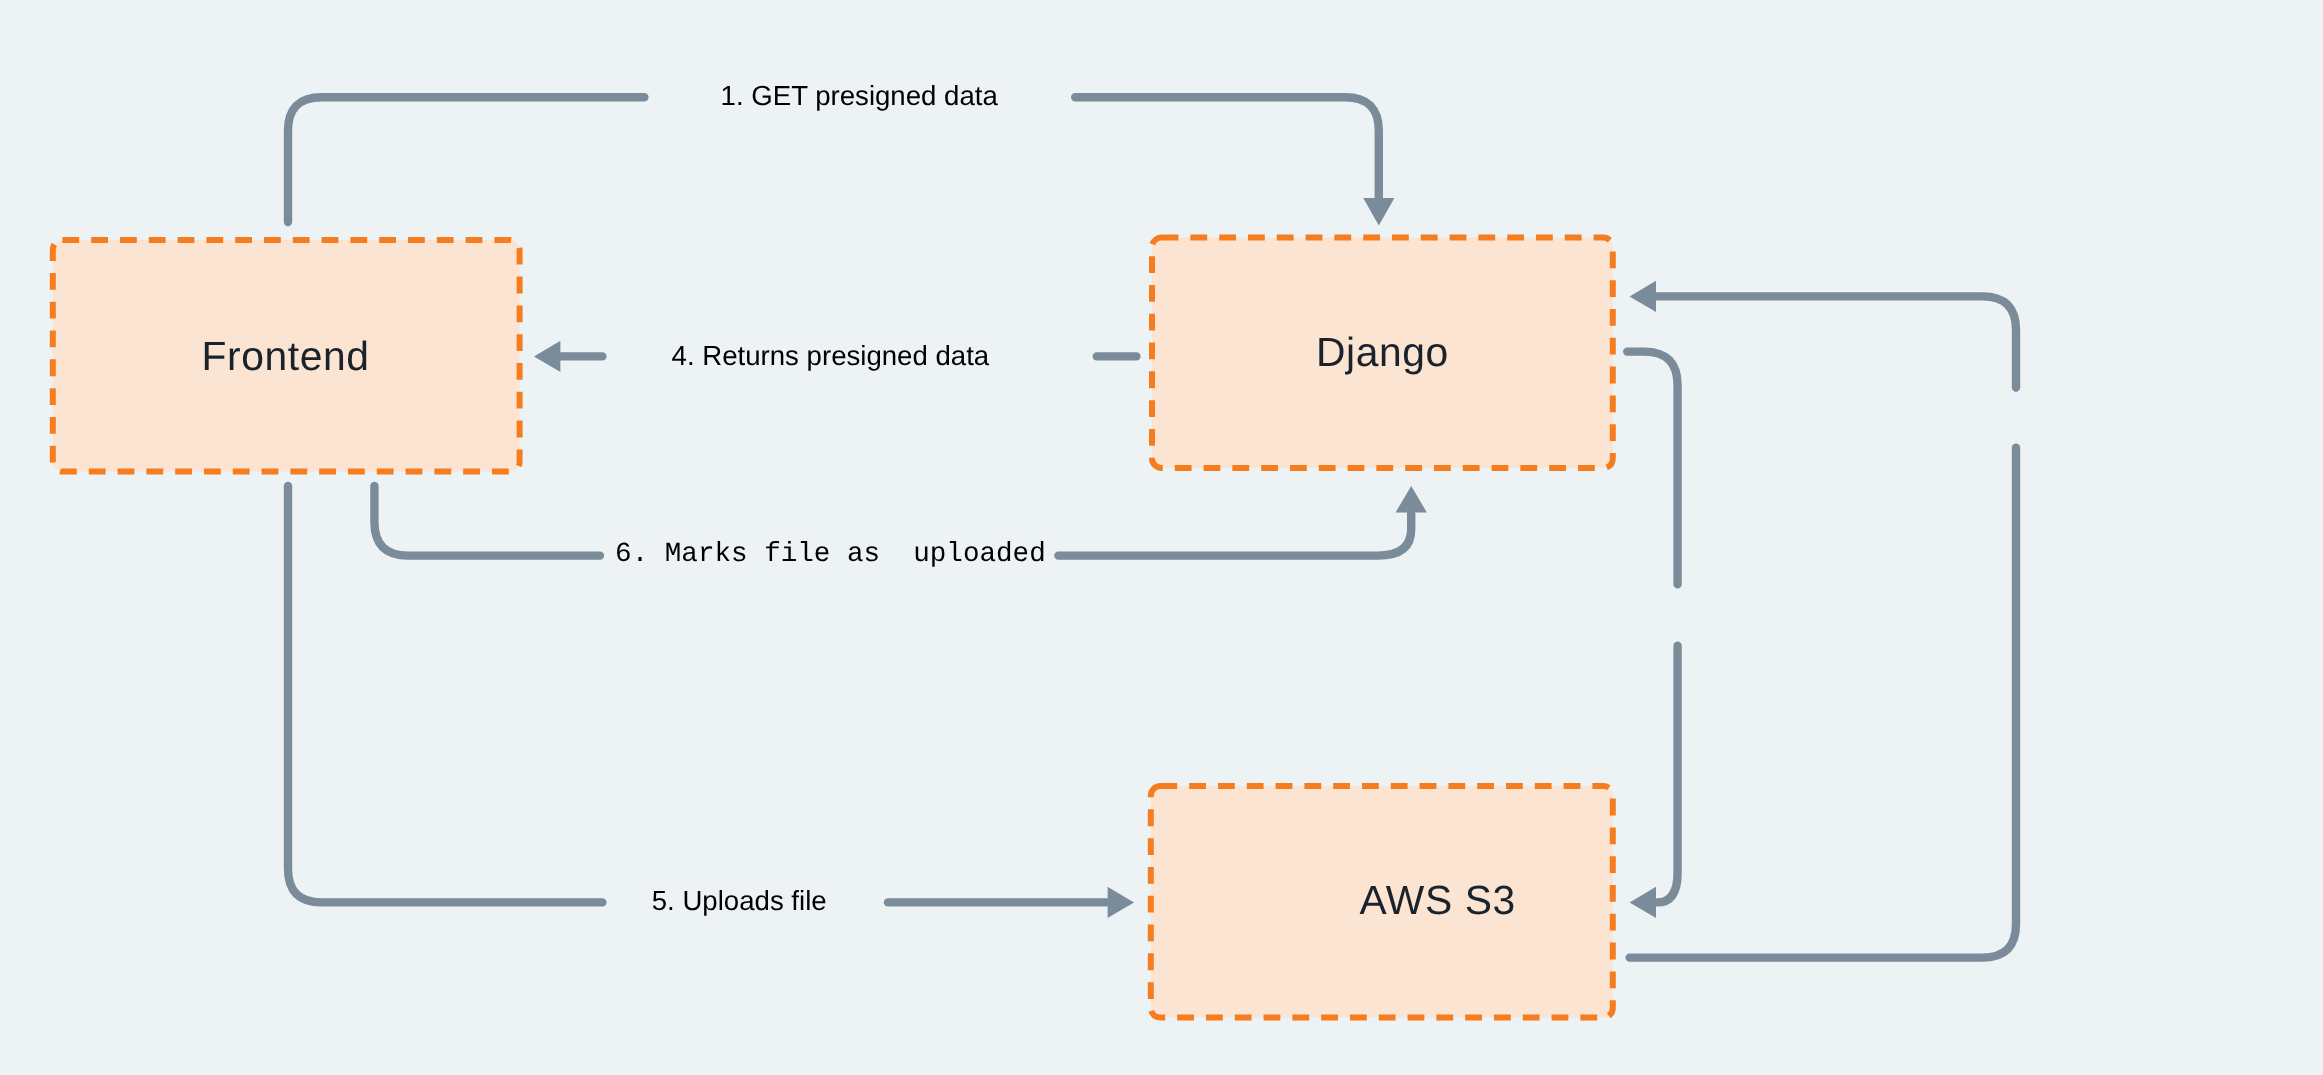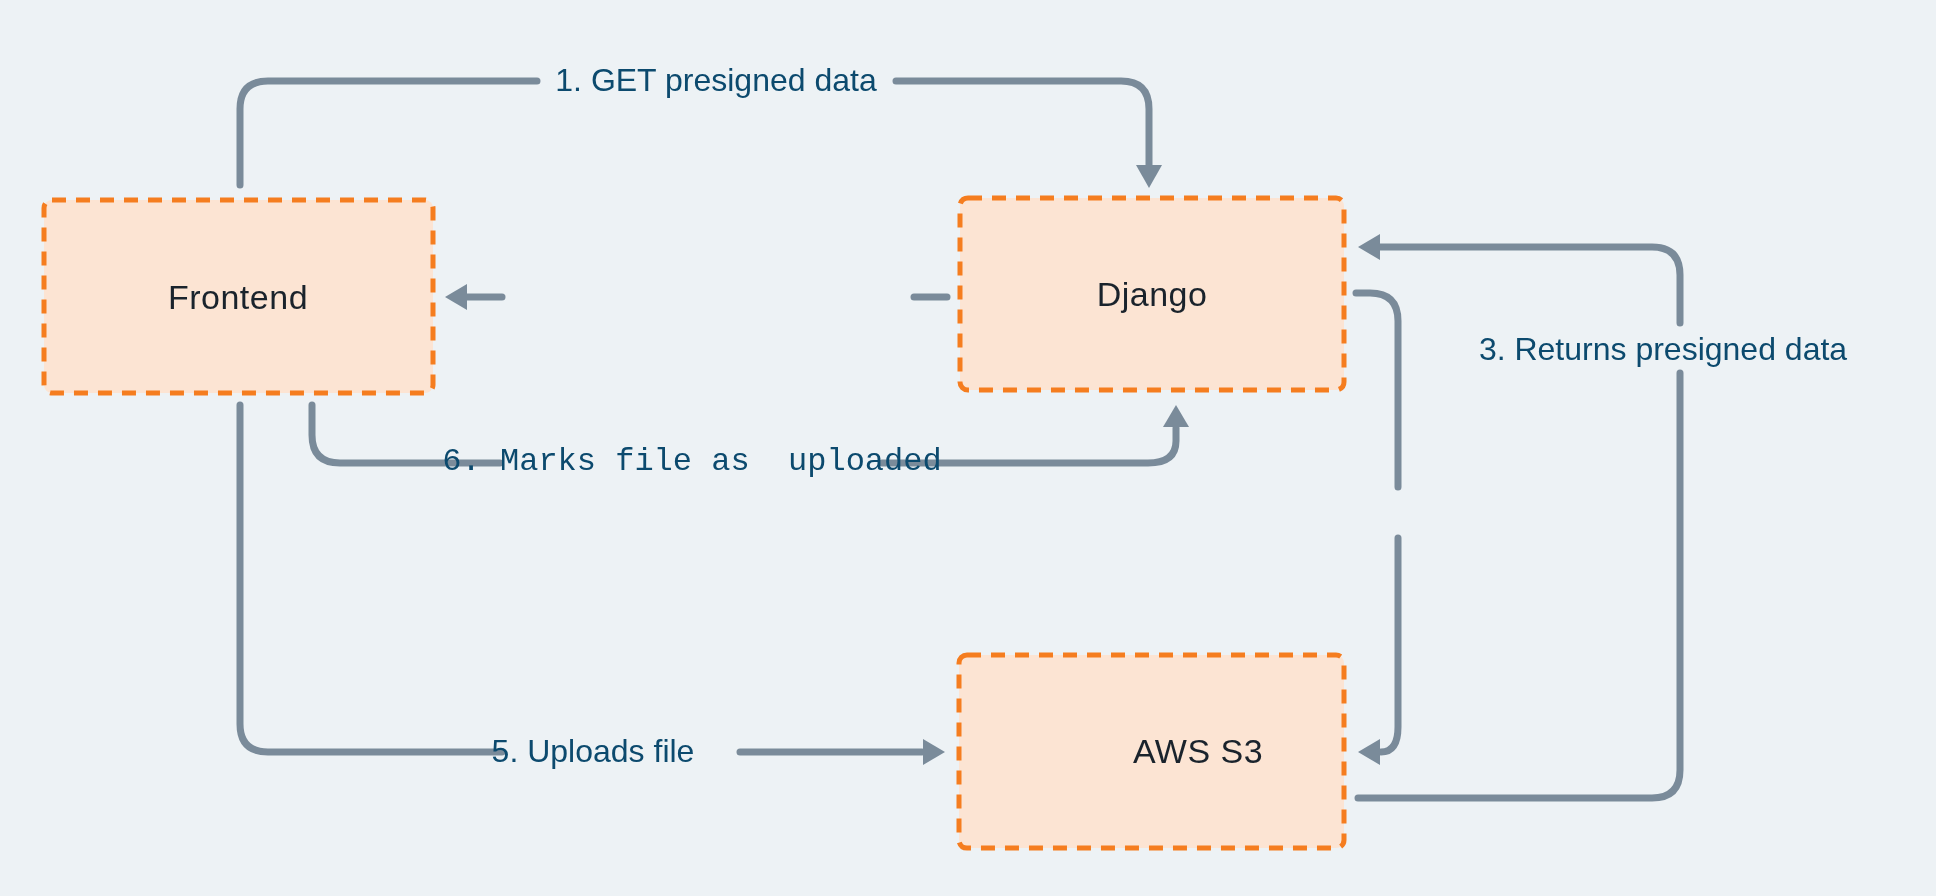--- a/index.html
+++ b/index.html
@@ -43,32 +43,32 @@
     transform: translate(-50%, -50%);
     white-space: pre;
     line-height: 1;
   }
   .node-label {
     font-size: 34px;
     color: #1a232c;
     letter-spacing: 0.5px;
   }
   .edge-label {
-    font-size: 32px;
-    color: #0c4a6e;
+    font-size: 23px;
+    color: #000000;
   }
   
   .lbl-frontend { left: 238px;  top: 297px; }
   .lbl-django   { left: 1152px; top: 294px; }
   .lbl-aws      { left: 1198px; top: 751px; }
   .lbl-e1 { left: 716px;  top: 80px;  }
   .lbl-e2 { left: 1398px; top: 514px; }
   .lbl-e3 { left: 1663px; top: 349px; }
   .lbl-e4 { left: 692px;  top: 297px; }
-  .lbl-e5 { left: 593px;  top: 751px; }
+  .lbl-e5 { left: 616px;  top: 751px; }
   .lbl-e6 { left: 692px;  top: 462px; font-family: Liberation Mono, monospace; }
 </style>
 </head>
 <body>
 
 <div class="stage">
 
   <svg viewBox="0 0 1936 896">
 
     <path class="edge-line" d="M 240,185 L 240,109 Q 240,81 268,81 L 537,81"></path>
@@ -98,17 +98,17 @@
     <rect class="node-box" x="44" y="200" width="389" height="193" rx="8"></rect>
     <rect class="node-box" x="960" y="198" width="384" height="192" rx="8"></rect>
     <rect class="node-box" x="959" y="655" width="385" height="193" rx="8"></rect>
   </svg>
 
   <div class="label node-label lbl-frontend">Frontend</div>
   <div class="label node-label lbl-django">Django</div>
   <div class="label node-label lbl-aws">AWS S3</div>
 
   <div class="label edge-label lbl-e1">1. GET presigned data</div>
-  <div class="label edge-label lbl-e3">3. Returns presigned data</div>
+  <div class="label edge-label lbl-e4">4. Returns presigned data</div>
   <div class="label edge-label lbl-e5">5. Uploads file</div>
   <div class="label edge-label lbl-e6">6. Marks file as  uploaded</div>
 
 </div>
 
 </body></html>

